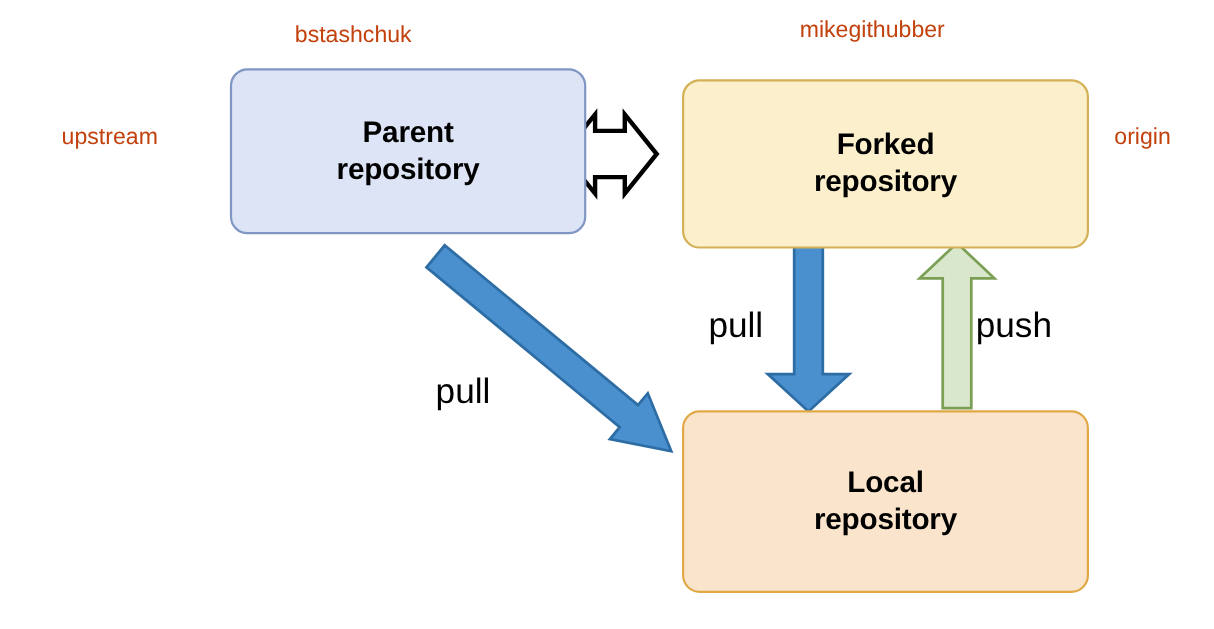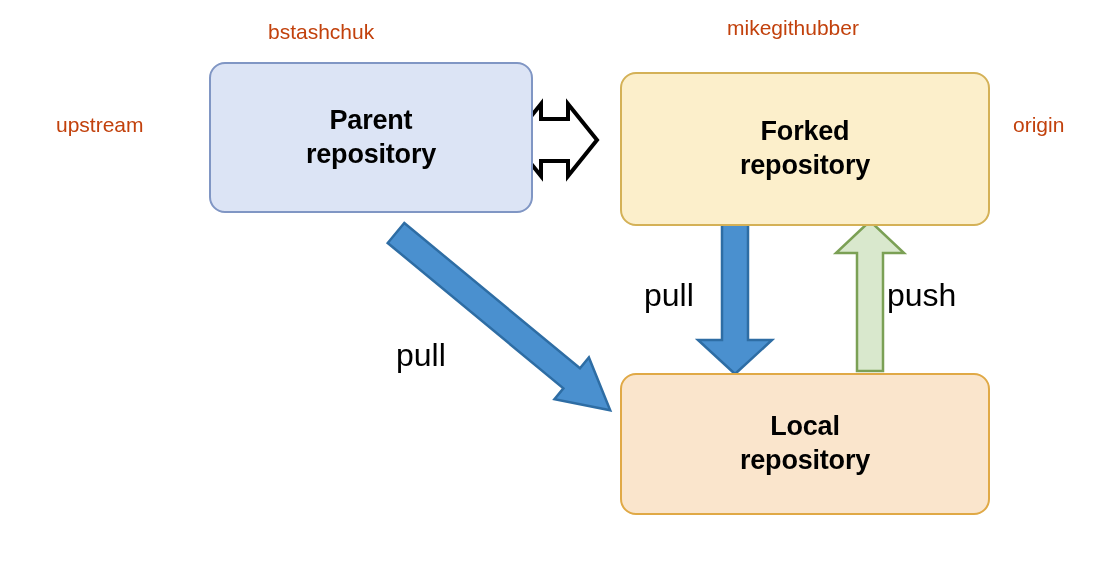--- a/index.html
+++ b/index.html
@@ -51,21 +51,21 @@
     top: 72px;
     width: 370px;
     height: 154px;
     background: #FCEFCB;
     border: 2px solid #D4B157;
   }
   #node-local {
     left: 620px;
     top: 373px;
     width: 370px;
-    height: 142px;
+    height: 166px;
     background: #FAE5CC;
     border: 2px solid #E0A946;
   }
   .caption {
     position: absolute;
     font-size: 21px;
     color: #c2410c;
     white-space: nowrap;
   }
   #caption-bstashchuk {

